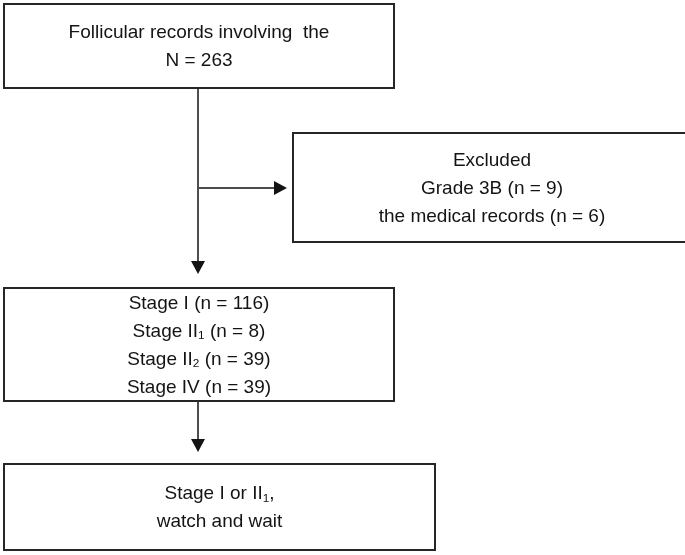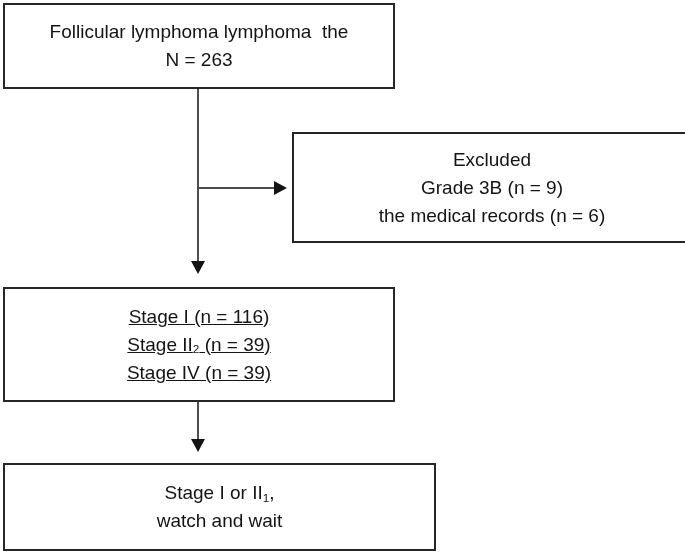--- a/index.html
+++ b/index.html
@@ -35,21 +35,21 @@
   .flow-box .line { white-space: pre; }
   .flow-box sub {
     font-size: 0.62em;
     line-height: 0;
     vertical-align: baseline;
     position: relative;
     top: 0.22em;
   }
   #box-source      { left: 3px;   top: 3px;   width: 392px; height: 86px;  }
   #box-excluded    { left: 292px; top: 132px; width: 400px; height: 111px; }
-  #box-stages      { left: 3px;   top: 287px; width: 392px; height: 115px; text-decoration: underline; }
+  #box-stages      { left: 3px;   top: 287px; width: 392px; height: 115px; }
   #box-watch-wait  { left: 3px;   top: 463px; width: 433px; height: 88px;  }
   svg.connector-layer {
     position: absolute;
     left: 0; top: 0;
     width: 685px; height: 555px;
     pointer-events: none;
   }
   .connector-line { stroke: var(--connector); stroke-width: 2; fill: none; }
   .arrow-head { fill: var(--arrowhead); stroke: none; }
 </style>
@@ -64,32 +64,33 @@
     <polygon class="arrow-head" points="198,274 191,261 205,261"></polygon>
 
     <line class="connector-line" x1="198" y1="188" x2="276" y2="188"></line>
     <polygon class="arrow-head" points="287,188 274,181 274,195"></polygon>
 
     <line class="connector-line" x1="198" y1="402" x2="198" y2="441"></line>
     <polygon class="arrow-head" points="198,452 191,439 205,439"></polygon>
   </svg>
 
   <div class="flow-box" id="box-source">
-      <div class="line"><span>Follicular lymphoma lymphoma  the</span></div>
+      <div class="line"><span>Follicular records involving  the</span></div>
       <div class="line"><span>N = 263</span></div>
     </div>
 
   <div class="flow-box" id="box-excluded">
       <div class="line"><span>Excluded</span></div>
       <div class="line"><span>Grade 3B (n = 9)</span></div>
       <div class="line"><span>the medical records (n = 6)</span></div>
     </div>
 
   <div class="flow-box" id="box-stages">
       <div class="line"><span>Stage I (n = 116)</span></div>
+      <div class="line"><span>Stage II</span><sub>1</sub><span> (n = 8)</span></div>
       <div class="line"><span>Stage II</span><sub>2</sub><span> (n = 39)</span></div>
       <div class="line"><span>Stage IV (n = 39)</span></div>
     </div>
 
   <div class="flow-box" id="box-watch-wait">
       <div class="line"><span>Stage I or II</span><sub>1</sub><span>,</span></div>
       <div class="line"><span>watch and wait</span></div>
     </div>
 
 </div>

